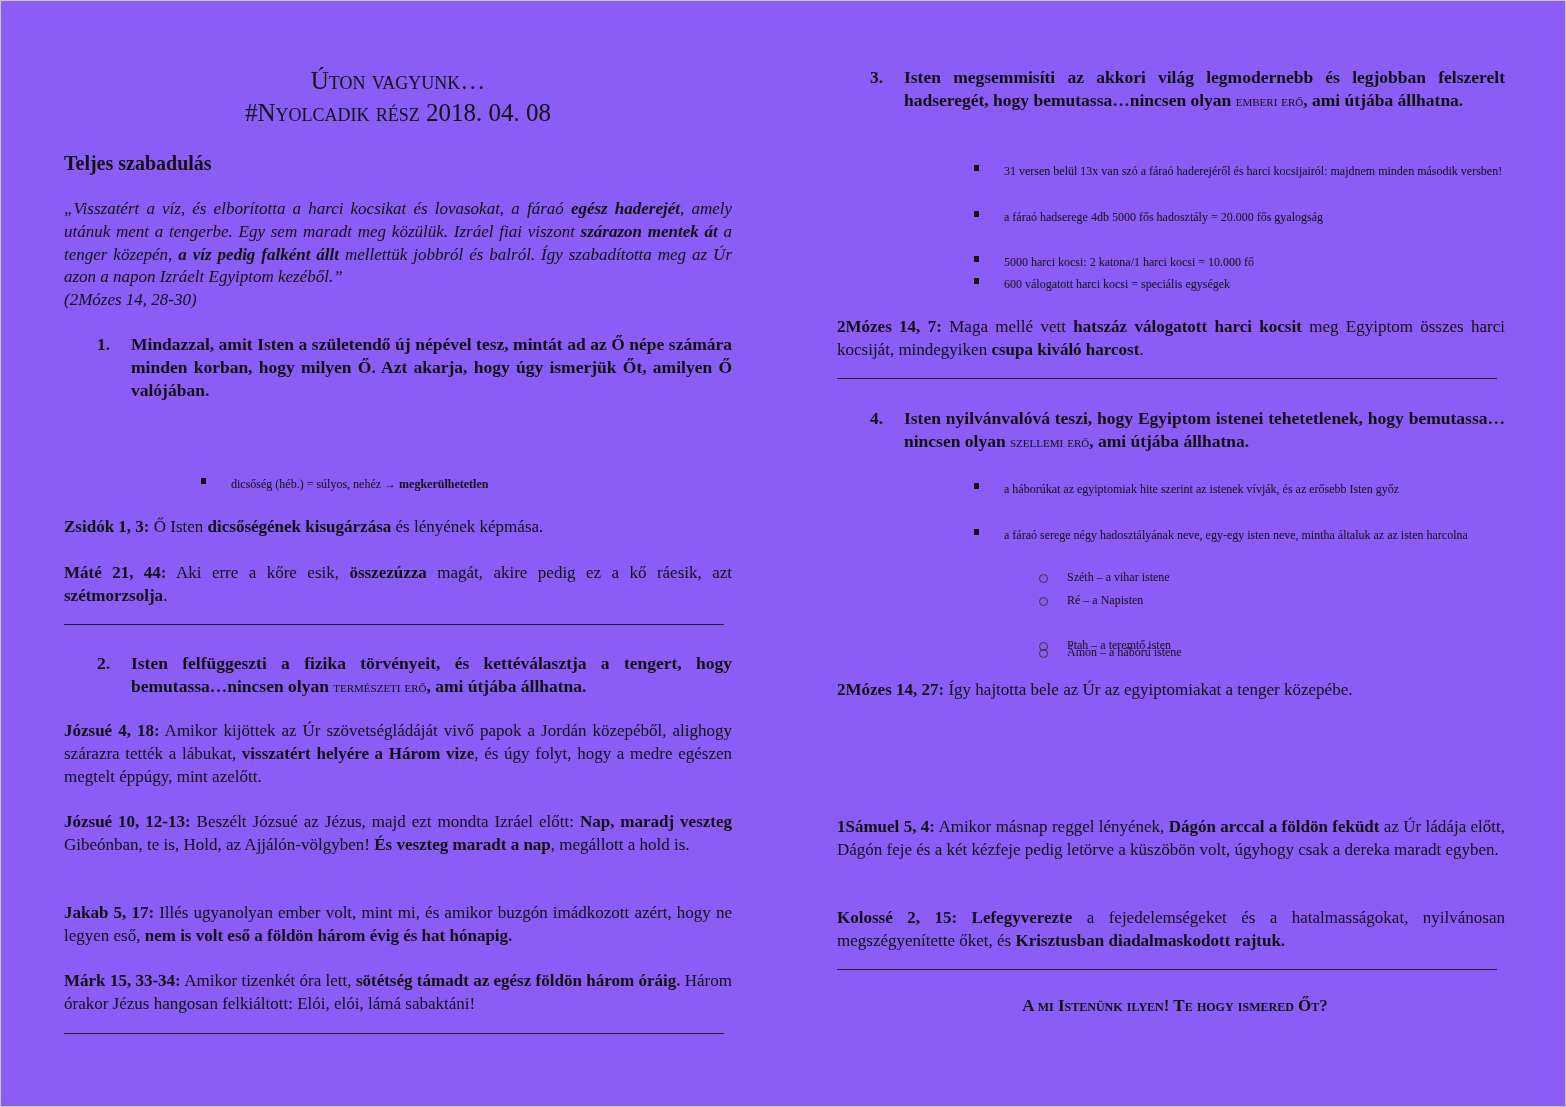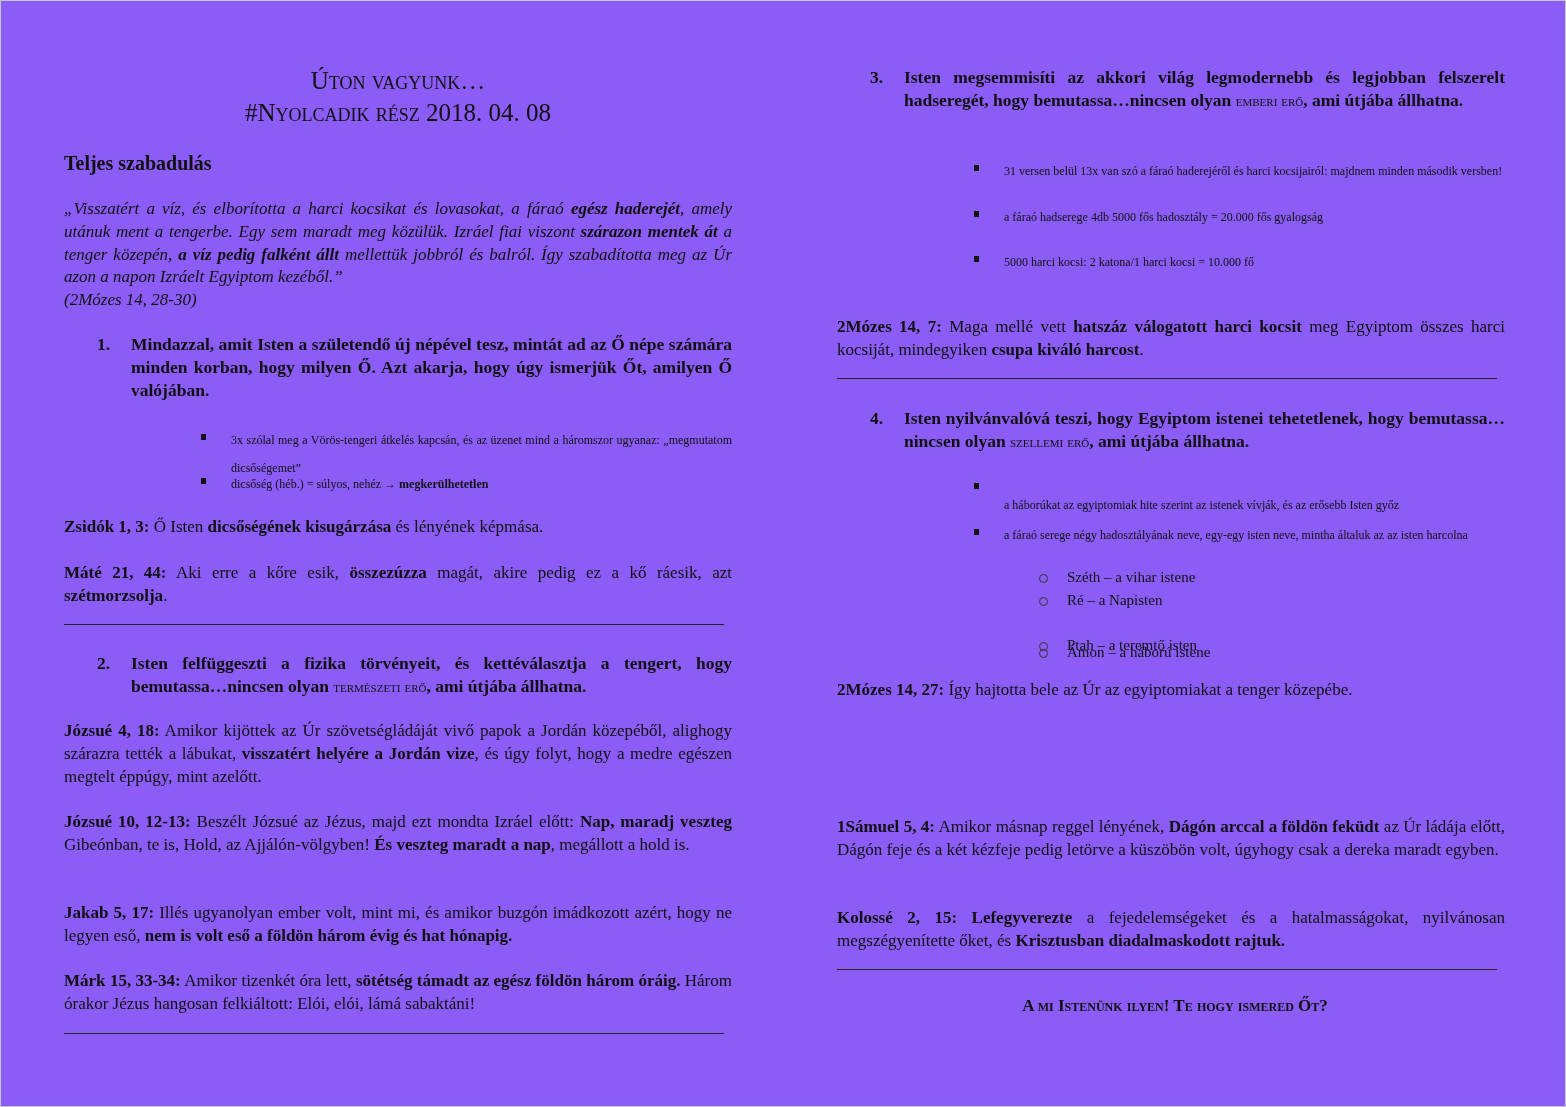--- a/index.html
+++ b/index.html
@@ -28,21 +28,21 @@
 
   .num-item { position: absolute; font-size: 17.5px; line-height: 23px; font-weight: bold; }
   .num-item .n { position: absolute; left: 0; top: 0; }
   .num-item .txt { position: absolute; text-align: justify; }
   .sc { font-variant: small-caps; font-weight: normal; font-size: 16px; }
   .scb { font-variant: small-caps; font-weight: bold; }
 
   .bullet { position: absolute; font-size: 12px; line-height: 28px; }
   .bullet .sq { position: absolute; left: 0; top: 8px; width: 5px; height: 6px; background: #111; }
   .bullet .bt { position: absolute; text-align: justify; }
-  .circle { position: absolute; font-size: 15px; line-height: 22.6px; }
+  .circle { position: absolute; font-size: 12px; line-height: 22.6px; }
   .circle .ci {
     position: absolute; left: 0; top: 8px; width: 7px; height: 7px;
     border: 1px solid #333; border-radius: 50%;
   }
   .circle .ct { position: absolute; left: 28px; top: 0; white-space: nowrap; }
 
   .rule { position: absolute; height: 0; border-top: 1px solid #222; }
   .closing {
     position: absolute; text-align: center; font-weight: bold; font-variant: small-caps;
     font-size: 17px;
@@ -62,24 +62,20 @@
 
   <div class="p abs italic" style="left:63px; top:197px; width:668px;">
     <span>„Visszatért a víz, és elborította a harci kocsikat és lovasokat, a fáraó </span><b>egész haderejét</b><span>, amely utánuk ment a tengerbe. Egy sem maradt meg közülük. Izráel fiai viszont </span><b>szárazon mentek át</b><span> a tenger közepén, </span><b>a víz pedig falként állt</b><span> mellettük jobbról és balról. Így szabadította meg az Úr azon a napon Izráelt Egyiptom kezéből.”</span><br><span>(2Mózes 14, 28-30)</span>
   </div>
 
   <div class="num-item" style="left:96px; top:332px; width:635px; height:70px;">
     <span class="n">1.</span>
     <div class="txt" style="left:34px; top:0; width:601px;">Mindazzal, amit Isten a születendő új népével tesz, mintát ad az Ő népe számára minden korban, hogy milyen Ő. Azt akarja, hogy úgy ismerjük Őt, amilyen Ő valójában.</div>
   </div>
 
-  <div class="bullet" style="left:200px; top:425px; width:531px; height:46px;">
-    <span class="sq"></span>
-    <div class="bt" style="left:30px; top:0; width:501px;">3x szólal meg a Vörös-tengeri átkelés kapcsán, és az üzenet mind a háromszor ugyanaz: „megmutatom dicsőségemet”</div>
-  </div>
   <div class="bullet" style="left:200px; top:469px; width:531px; height:23px;">
     <span class="sq"></span>
     <div class="bt" style="left:30px; top:0; width:501px;"><span>dicsőség (héb.) = súlyos, nehéz </span><b>→</b> <b>megkerülhetetlen</b></div>
   </div>
 
   <div class="p abs" style="left:63px; top:515px; width:668px;">
     <b>Zsidók 1, 3:</b><span> Ő Isten </span><b>dicsőségének kisugárzása</b><span> és lényének képmása.</span>
   </div>
 
   <div class="p abs" style="left:63px; top:561px; width:668px;">
@@ -87,21 +83,21 @@
   </div>
 
   <div class="rule" style="left:63px; top:623px; width:660px;"></div>
 
   <div class="num-item" style="left:96px; top:651px; width:635px; height:48px;">
     <span class="n">2.</span>
     <div class="txt" style="left:34px; top:0; width:601px;"><span>Isten felfüggeszti a fizika törvényeit, és kettéválasztja a tengert, hogy bemutassa…nincsen olyan </span><span class="sc">természeti erő</span><span>, ami útjába állhatna.</span></div>
   </div>
 
   <div class="p abs" style="left:63px; top:719px; width:668px;">
-    <b>Józsué 4, 18:</b><span> Amikor kijöttek az Úr szövetségládáját vivő papok a Jordán közepéből, alighogy szárazra tették a lábukat, </span><b>visszatért helyére a Jordán vize</b><span>, és úgy folyt, hogy a medre egészen megtelt éppúgy, mint azelőtt.</span>
+    <b>Józsué 4, 18:</b><span> Amikor kijöttek az Úr szövetségládáját vivő papok a Jordán közepéből, alighogy szárazra tették a lábukat, </span><b>visszatért helyére a Három vize</b><span>, és úgy folyt, hogy a medre egészen megtelt éppúgy, mint azelőtt.</span>
   </div>
 
   <div class="p abs" style="left:63px; top:810px; width:668px;">
     <b>Józsué 10, 12-13:</b><span> Beszélt Józsué az Jézus, majd ezt mondta Izráel előtt: </span><b>Nap, maradj veszteg</b><span> Gibeónban, te is, Hold, az Ajjálón-völgyben! </span><b>És veszteg maradt a nap</b><span>, megállott a hold is.</span>
   </div>
 
   <div class="p abs" style="left:63px; top:901px; width:668px;">
     <b>Jakab 5, 17:</b><span> Illés ugyanolyan ember volt, mint mi, és amikor buzgón imádkozott azért, hogy ne legyen eső, </span><b>nem is volt eső a földön három évig és hat hónapig.</b>
   </div>
 
@@ -121,35 +117,39 @@
     <div class="bt" style="left:30px; top:0; width:501px;">31 versen belül 13x van szó a fáraó haderejéről és harci kocsijairól: majdnem minden második versben!</div>
   </div>
   <div class="bullet" style="left:973px; top:202px; width:531px; height:46px;">
     <span class="sq"></span>
     <div class="bt" style="left:30px; top:0; width:501px;">a fáraó hadserege 4db 5000 fős hadosztály = 20.000 fős gyalogság</div>
   </div>
   <div class="bullet" style="left:973px; top:247px; width:531px; height:23px;">
     <span class="sq"></span>
     <div class="bt" style="left:30px; top:0; width:501px;">5000 harci kocsi: 2 katona/1 harci kocsi = 10.000 fő</div>
   </div>
+  <div class="bullet" style="left:973px; top:269px; width:531px; height:23px;">
+    <span class="sq"></span>
+    <div class="bt" style="left:30px; top:0; width:501px;">600 válogatott harci kocsi = speciális egységek</div>
+  </div>
 
   <div class="p abs" style="left:836px; top:315px; width:668px;">
     <b>2Mózes 14, 7:</b><span> Maga mellé vett </span><b>hatszáz válogatott harci kocsit</b><span> meg Egyiptom összes harci kocsiját, mindegyiken </span><b>csupa kiváló harcost</b><span>.</span>
   </div>
 
   <div class="rule" style="left:836px; top:377px; width:660px;"></div>
 
   <div class="num-item" style="left:869px; top:406px; width:635px; height:48px;">
     <span class="n">4.</span>
     <div class="txt" style="left:34px; top:0; width:601px;"><span>Isten nyilvánvalóvá teszi, hogy Egyiptom istenei tehetetlenek, hogy bemutassa…nincsen olyan </span><span class="sc">szellemi erő</span><span>, ami útjába állhatna.</span></div>
   </div>
 
   <div class="bullet" style="left:973px; top:474px; width:531px; height:46px;">
     <span class="sq"></span>
-    <div class="bt" style="left:30px; top:0; width:501px;margin-top:16px;">a háborúkat az egyiptomiak hite szerint az istenek vívják, és az erősebb Isten győz</div>
+    <div class="bt" style="left:30px; top:0; width:501px;">a háborúkat az egyiptomiak hite szerint az istenek vívják, és az erősebb Isten győz</div>
   </div>
   <div class="bullet" style="left:973px; top:520px; width:531px; height:46px;">
     <span class="sq"></span>
     <div class="bt" style="left:30px; top:0; width:501px;">a fáraó serege négy hadosztályának neve, egy-egy isten neve, mintha általuk az az isten harcolna</div>
   </div>
 
   <div class="circle" style="left:1038px; top:565px; width:300px; height:23px;">
     <span class="ci"></span>
     <span class="ct">Széth – a vihar istene</span>
   </div>

